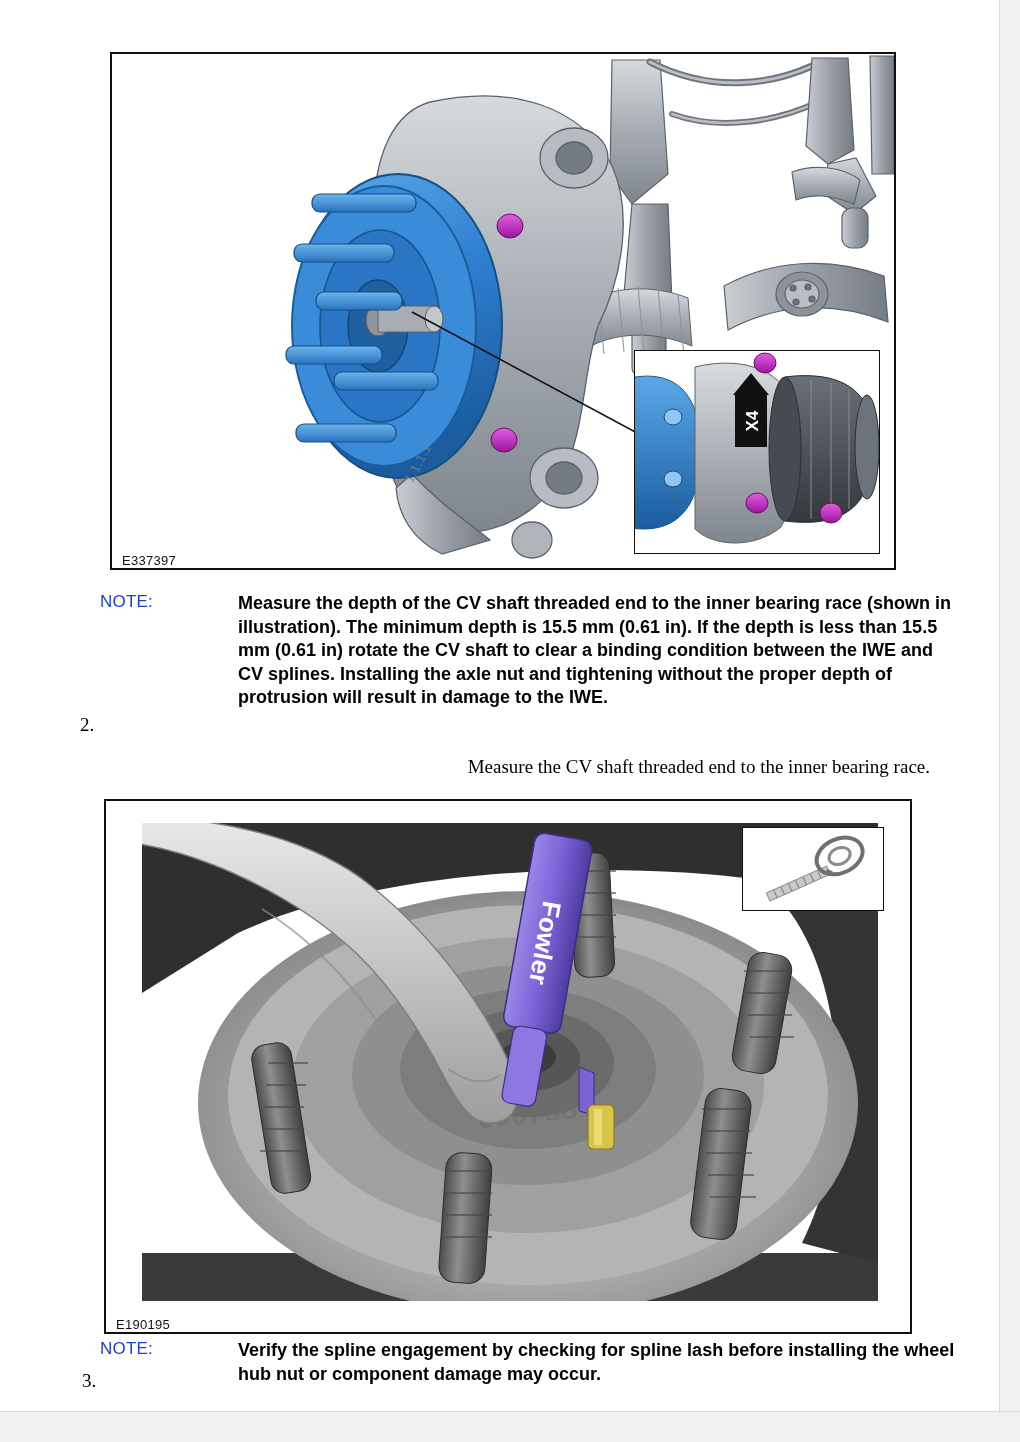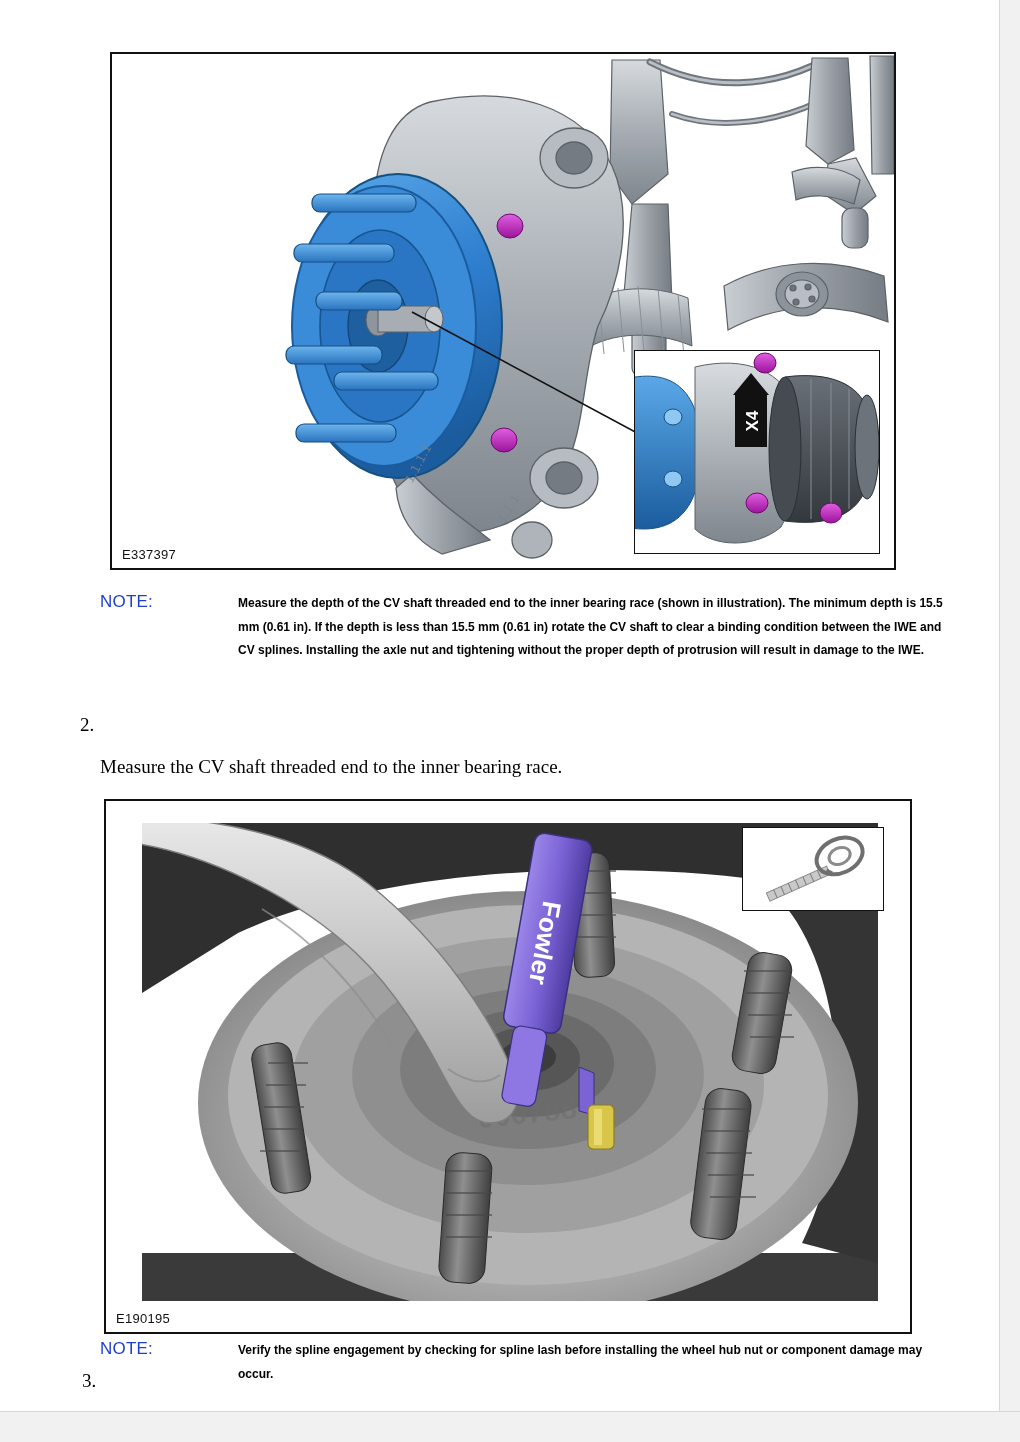--- a/index.html
+++ b/index.html
@@ -46,21 +46,21 @@
   
   .figure {
     position: absolute;
     border: 2px solid #111;
     background: #ffffff;
     box-sizing: border-box;
   }
   .fig-id {
     position: absolute;
     left: 10px;
-    bottom: 6px;
+    bottom: 0;
     font-family: "Liberation Sans", sans-serif;
     font-size: 13px;
     color: #111;
     letter-spacing: .3px;
   }
 
   
   #figure-1 {
     left: 102px;
     top: 46px;
@@ -97,21 +97,21 @@
     font-size: 17px;
     color: #1f3fcf;
     letter-spacing: .2px;
   }
   .note-text {
     position: absolute;
     left: 138px;
     top: 0;
     width: 720px;
     font-weight: bold;
-    font-size: 12px;
+    font-size: 18px;
     line-height: 23.5px;
     color: #000;
   }
 
   
   .step-num {
     position: absolute;
     font-family: "Liberation Serif", serif;
     font-size: 19px;
     color: #000;
@@ -322,21 +322,21 @@
 
       <div class="fig-id">E337397</div>
     </div>
 
     <div class="note-block" style="left:92px; top:586px; width:860px;">
       <div class="note-label">NOTE:</div>
       <div class="note-text">Measure the depth of the CV shaft threaded end to the inner bearing race (shown in illustration). The minimum depth is 15.5 mm (0.61 in). If the depth is less than 15.5 mm (0.61 in) rotate the CV shaft to clear a binding condition between the IWE and CV splines. Installing the axle nut and tightening without the proper depth of protrusion will result in damage to the IWE.</div>
     </div>
 
     <div class="step-num" style="left:72px; top:708px;">2.</div>
-    <div class="step-text" style="left:92px; top:748px; width:830px;">Measure the CV shaft threaded end to the inner bearing race.</div>
+    <div class="step-text" style="left:92px; top:748px; width:830px;text-align:right;">Measure the CV shaft threaded end to the inner bearing race.</div>
 
     <div class="figure" id="figure-2">
       <div class="photo-stage">
         <svg width="736" height="478" viewBox="0 0 736 478" xmlns="http://www.w3.org/2000/svg">
           <defs>
             <radialGradient id="pRot" cx="50%" cy="55%" r="70%">
               <stop offset="0" stop-color="#cfcfcf"></stop>
               <stop offset="0.55" stop-color="#a7a7a7"></stop>
               <stop offset="1" stop-color="#6f6f6f"></stop>
             </radialGradient>

